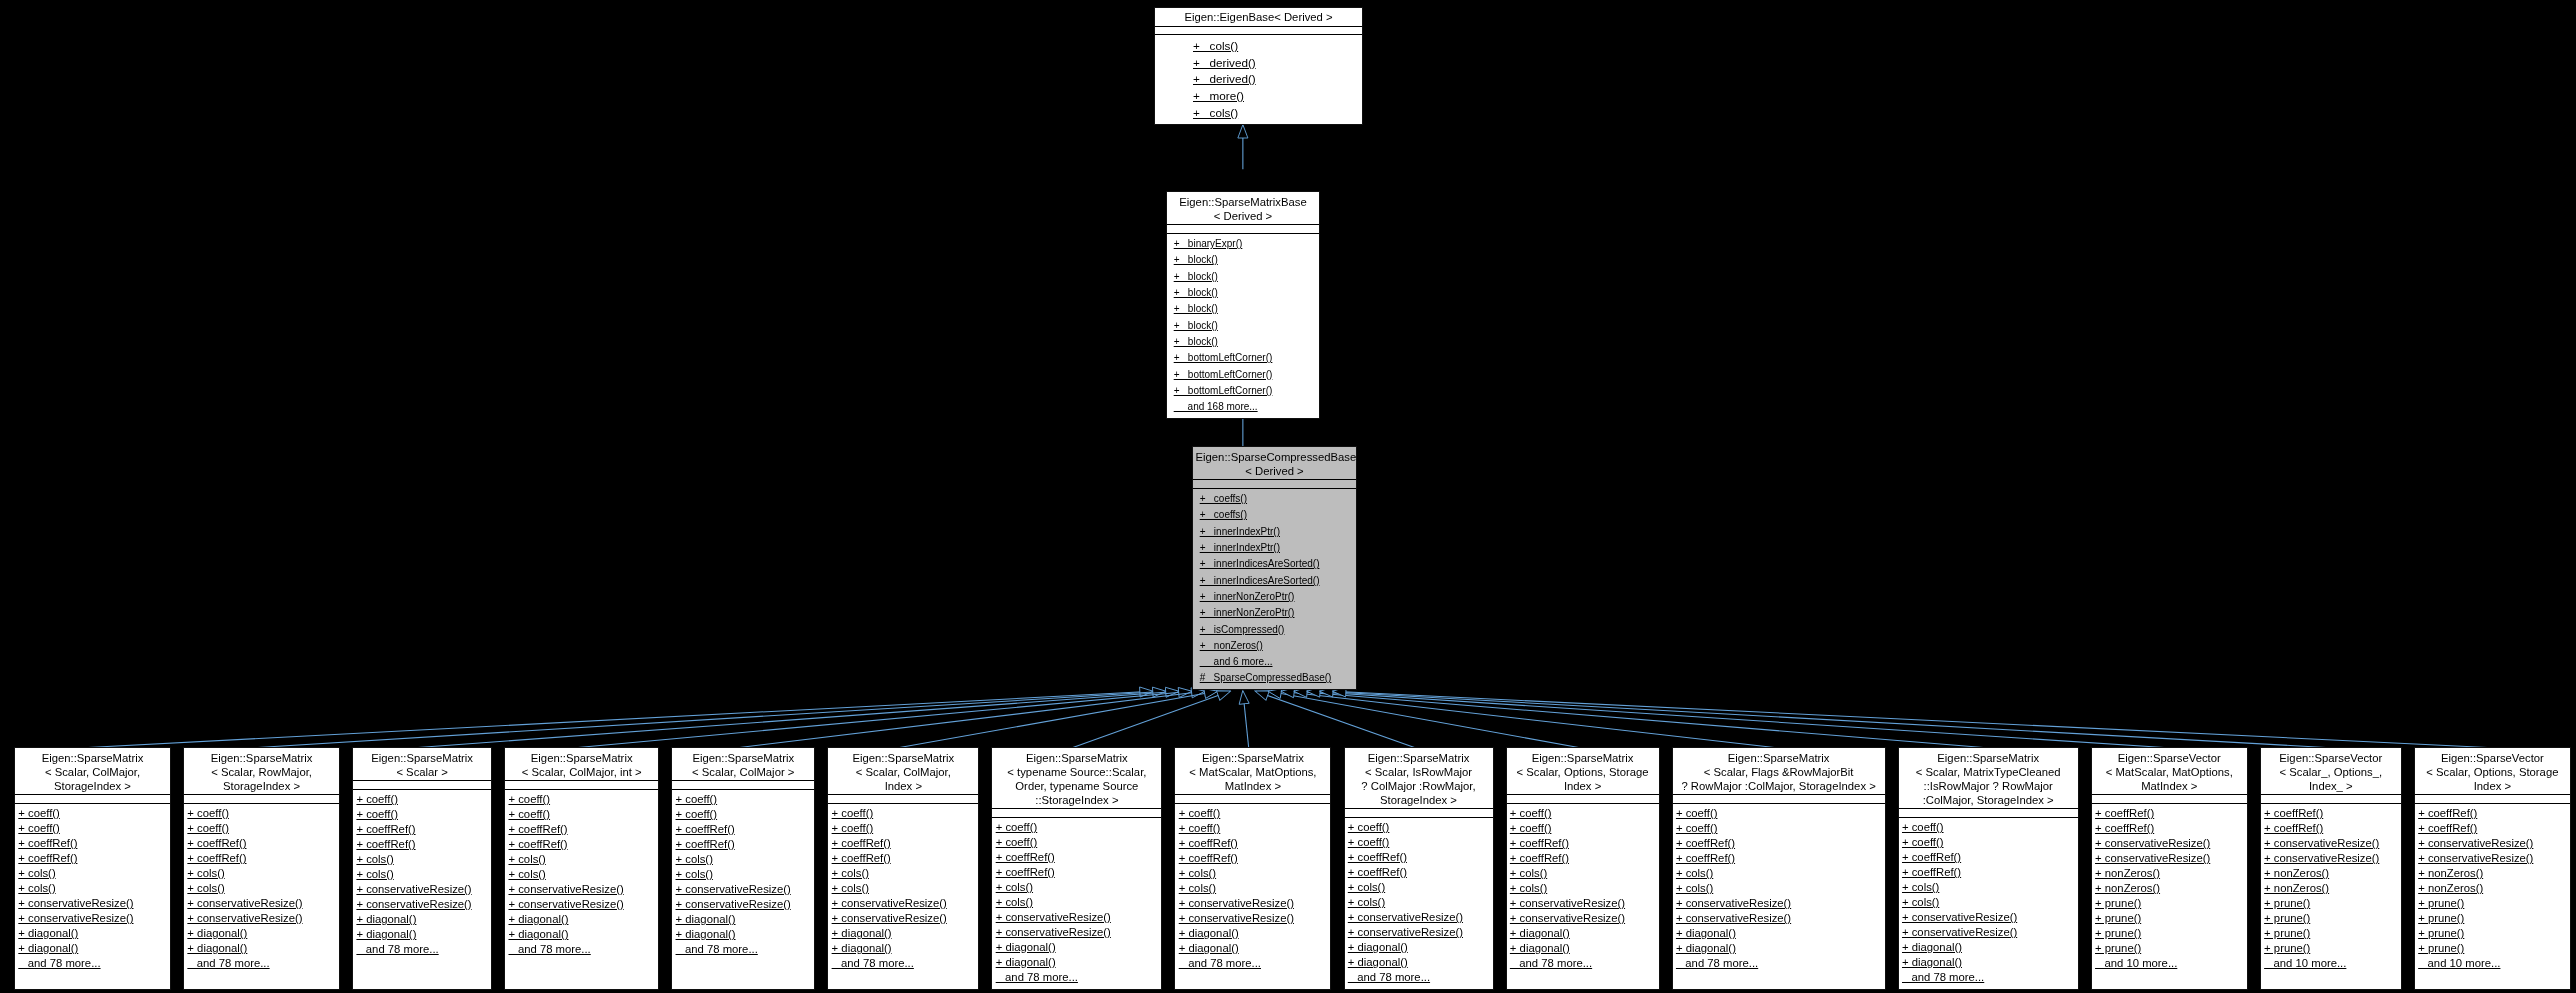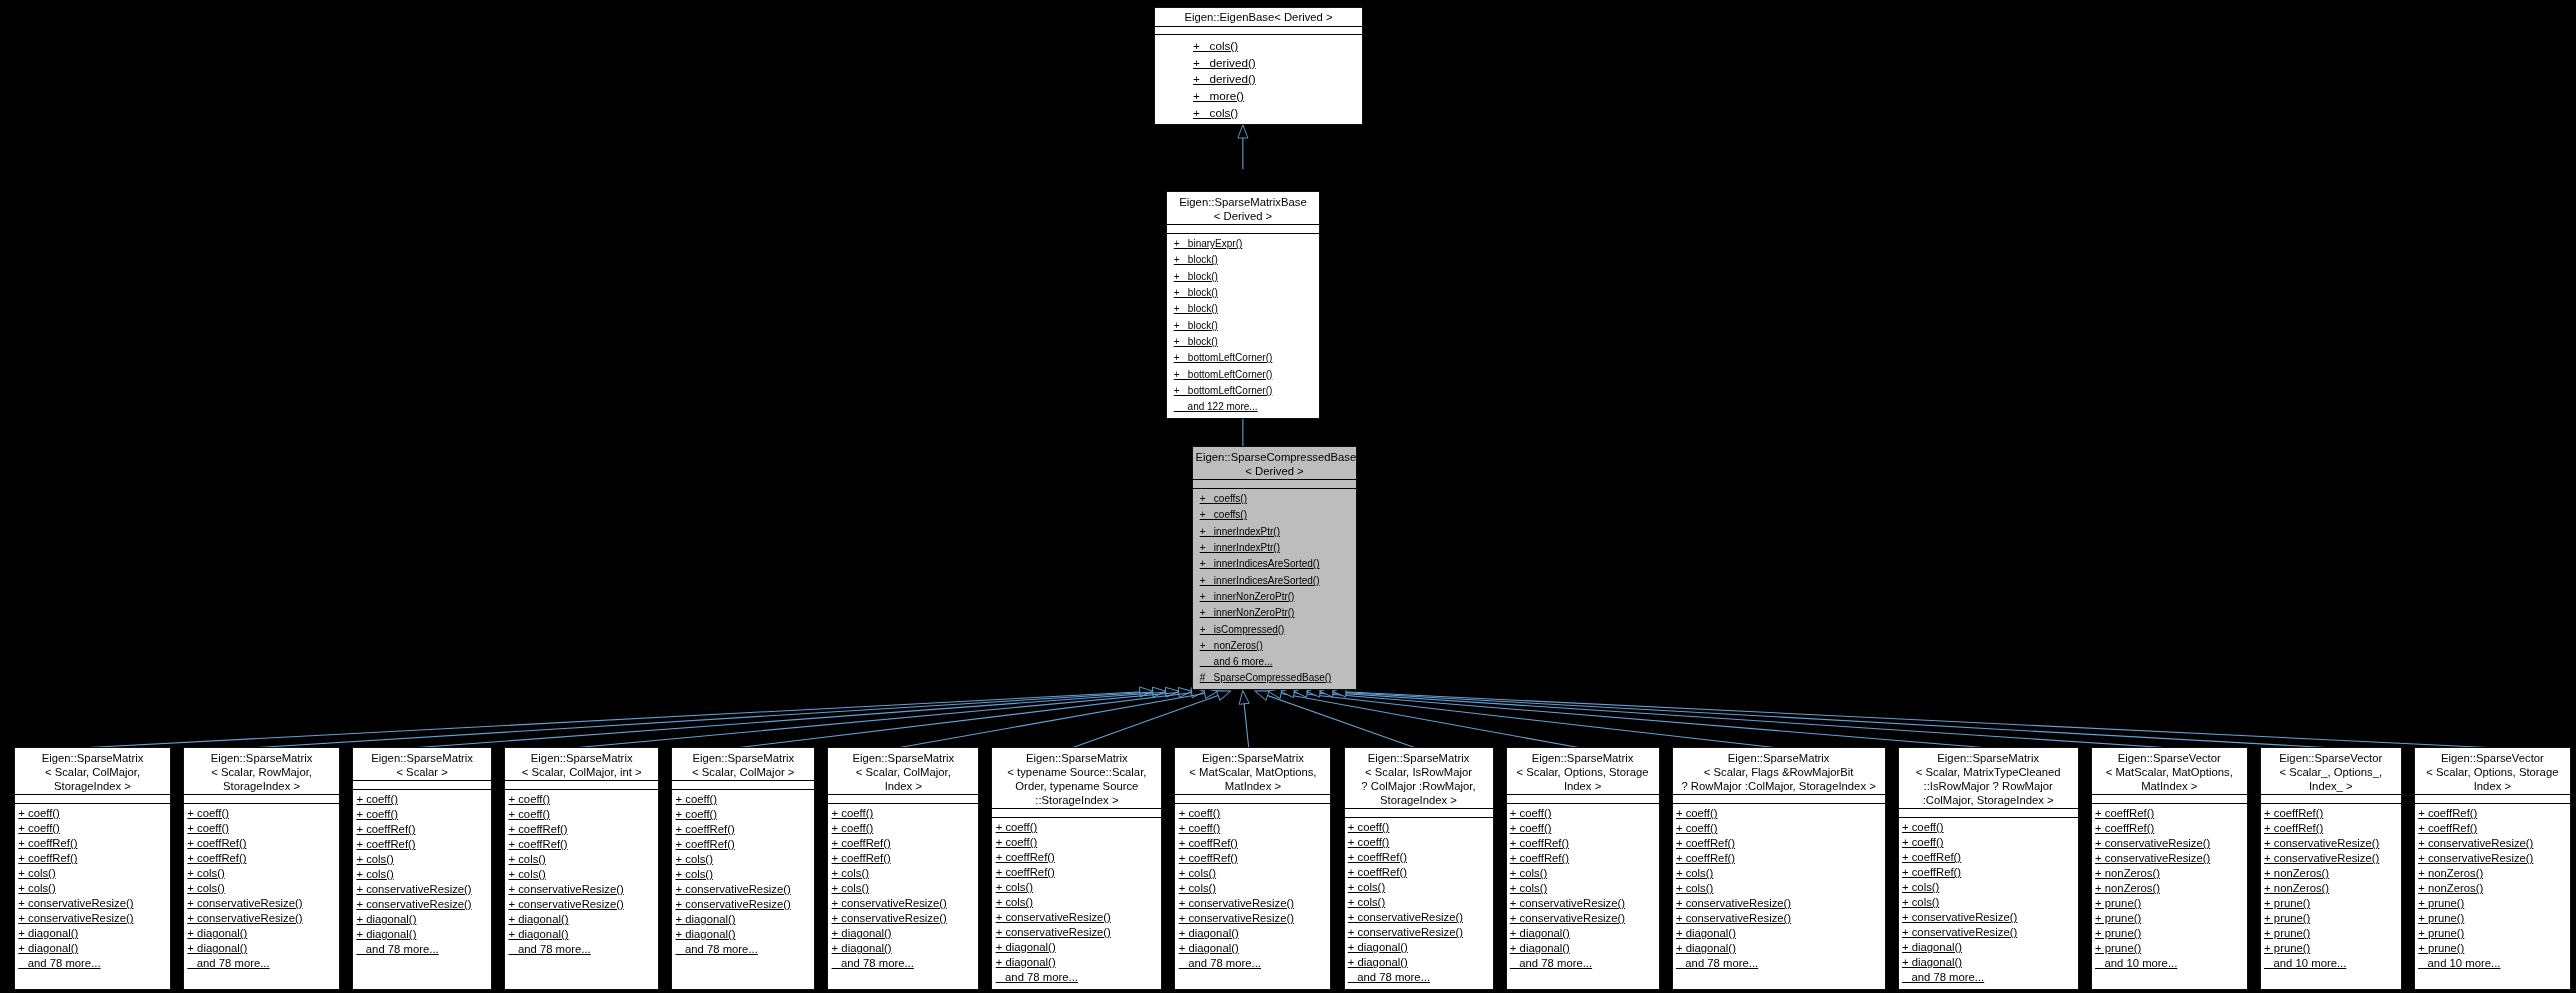--- a/index.html
+++ b/index.html
@@ -54,21 +54,21 @@
   <div id="node-root" class="node abs" style="left:1154px;top:6.7px;width:209px;">
     <div class="node-title">Eigen::EigenBase&lt; Derived &gt;</div>
     <div class="node-attrs"></div>
     <div class="node-members root-members"><div>+   cols()</div><div>+   derived()</div><div>+   derived()</div><div>+   more()</div><div>+   cols()</div></div>
   </div>
 
   <div id="node-mid" class="node abs" style="left:1166px;top:169px;width:154px;margin-top:22px;">
     <div class="node-title">Eigen::SparseMatrixBase
 &lt; Derived &gt;</div>
     <div class="node-attrs"></div>
-    <div class="node-members mid-members"><div>+   binaryExpr()</div><div>+   block()</div><div>+   block()</div><div>+   block()</div><div>+   block()</div><div>+   block()</div><div>+   block()</div><div>+   bottomLeftCorner()</div><div>+   bottomLeftCorner()</div><div>+   bottomLeftCorner()</div><div>     and 122 more...</div></div>
+    <div class="node-members mid-members"><div>+   binaryExpr()</div><div>+   block()</div><div>+   block()</div><div>+   block()</div><div>+   block()</div><div>+   block()</div><div>+   block()</div><div>+   bottomLeftCorner()</div><div>+   bottomLeftCorner()</div><div>+   bottomLeftCorner()</div><div>     and 168 more...</div></div>
   </div>
 
   <div id="node-focus" class="node abs" style="left:1146px;top:446px;width:165px;margin-left:46px;">
     <div class="node-title">Eigen::SparseCompressedBase
 &lt; Derived &gt;</div>
     <div class="node-attrs"></div>
     <div class="node-members mid-members"><div>+   coeffs()</div><div>+   coeffs()</div><div>+   innerIndexPtr()</div><div>+   innerIndexPtr()</div><div>+   innerIndicesAreSorted()</div><div>+   innerIndicesAreSorted()</div><div>+   innerNonZeroPtr()</div><div>+   innerNonZeroPtr()</div><div>+   isCompressed()</div><div>+   nonZeros()</div><div>     and 6 more...</div><div>#   SparseCompressedBase()</div></div>
   </div>
 
   <div id="derived-row">

